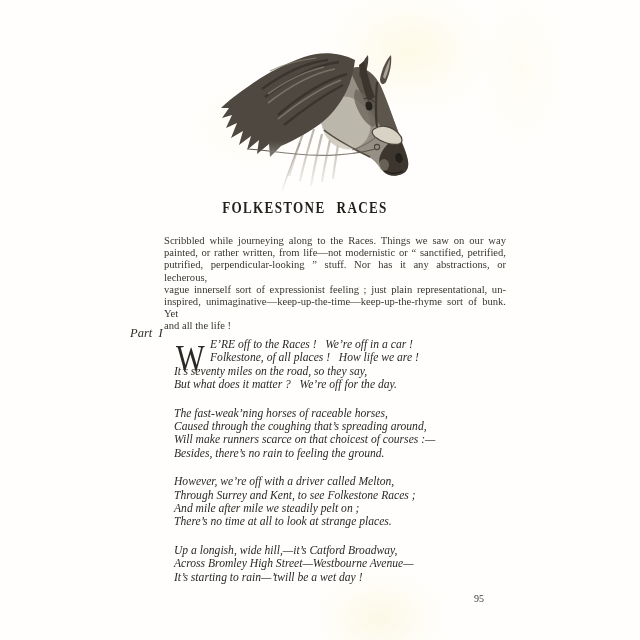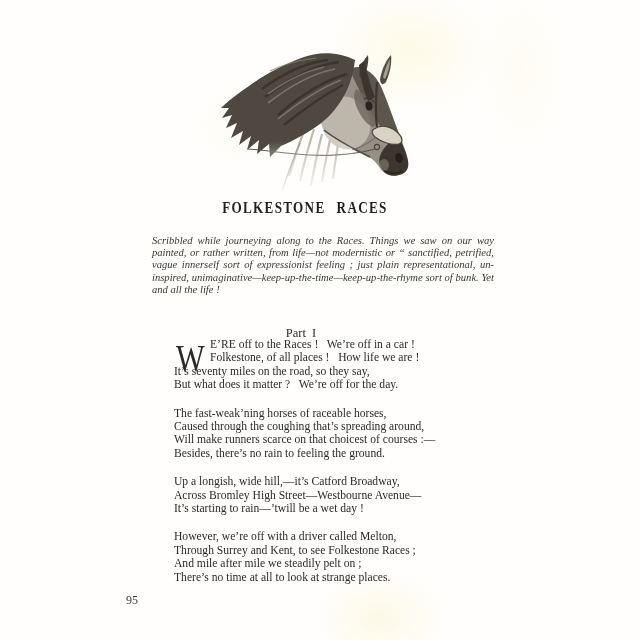--- a/index.html
+++ b/index.html
@@ -12,34 +12,34 @@
       radial-gradient(60px 110px at 522px 70px, rgba(253,250,230,.45), rgba(253,250,230,0) 70%),
       radial-gradient(95px 70px at 380px 618px, rgba(250,243,210,.50), rgba(250,243,210,0) 70%),
       #fffefc;
     color:#2d2b28;
   }
   .illu{position:absolute;left:218px;top:45px;width:195px;height:150px;}
   .title{position:absolute;left:152px;top:199px;width:342px;text-align:center;
     transform:translateX(-18px);}
   .title span{display:inline-block;font-weight:bold;font-size:16px;letter-spacing:1.6px;
     word-spacing:8px;color:#221f1c;transform:scaleX(.82);transform-origin:center;}
-  .intro{position:absolute;left:152px;top:235px;width:342px;
-    font-style:italic;font-size:10.6px;line-height:12.2px;color:#39362f;}
+  .intro{position:absolute;left:164px;top:235px;width:342px;
+    font-size:10.6px;line-height:12.2px;color:#39362f;}
   .intro-line{text-align:justify;text-align-last:justify;}
   .intro-line.last{text-align-last:left;}
-  .part{position:absolute;left:152px;top:326px;width:342px;text-align:center;
-    transform:translateX(-22px);font-size:12.5px;white-space:pre;color:#2f2c28;}
+  .part{position:absolute;left:152px;top:326px;width:342px;text-align:left;
+    transform:translateX(-22px);font-style:italic;font-size:12.5px;white-space:pre;color:#2f2c28;}
   .poem{position:absolute;left:174px;top:338px;font-size:11.6px;line-height:13.4px;color:#2b2926;}
   .stanza{margin:0 0 15px 0;}
-  .poem-line{white-space:pre-wrap;}
+  .poem-line{white-space:pre-wrap;font-style:italic;}
   .dropcap{float:left;width:30px;height:26px;margin:0 4px 0 2px;
     font-size:38px;line-height:40px;transform:scaleX(.8);transform-origin:left center;
     color:#2b2926;}
-  .pageno{position:absolute;left:152px;top:593px;width:342px;text-align:left;
-    transform:translateX(-26px);font-size:12px;color:#3c3a36;}
+  .pageno{position:absolute;left:168px;top:593px;width:342px;text-align:right;
+    transform:translateX(-26px);font-size:10px;color:#3c3a36;}
 </style>
 </head>
 <body>
 
 <div class="illu">
   <svg width="195" height="150" viewBox="0 0 195 150">
     <defs>
       <linearGradient id="fadeB" x1="0" y1="0" x2="0" y2="1">
         <stop offset="0" stop-color="#fffefc" stop-opacity="0"></stop>
         <stop offset="1" stop-color="#fffefc" stop-opacity="1"></stop>
@@ -98,20 +98,21 @@
   </svg>
 </div>
 
 <div class="title">
   <span>FOLKESTONE RACES</span>
 </div>
 
 <div class="intro">
   <div class="intro-line">Scribbled while journeying along to the Races.  Things we saw on our way</div>
   <div class="intro-line">painted, or rather written, from life—not modernistic or “ sanctified, petrified,</div>
+  <div class="intro-line">putrified, perpendicular-looking ” stuff.  Nor has it any abstractions, or lecherous,</div>
   <div class="intro-line">vague innerself sort of expressionist feeling ;  just plain representational, un-</div>
   <div class="intro-line">inspired, unimaginative—keep-up-the-time—keep-up-the-rhyme sort of bunk.  Yet</div>
   <div class="intro-line last">and all the life !</div>
 </div>
 
 <div class="part">Part  I</div>
 
 <div class="poem">
   <div class="stanza">
     <span class="dropcap">W</span>
@@ -120,25 +121,25 @@
     <div class="poem-line">It’s seventy miles on the road, so they say,</div>
     <div class="poem-line">But what does it matter ?   We’re off for the day.</div>
   </div>
   <div class="stanza">
     <div class="poem-line">The fast-weak’ning horses of raceable horses,</div>
     <div class="poem-line">Caused through the coughing that’s spreading around,</div>
     <div class="poem-line">Will make runners scarce on that choicest of courses :—</div>
     <div class="poem-line">Besides, there’s no rain to feeling the ground.</div>
   </div>
   <div class="stanza">
-    <div class="poem-line">Up a longish, wide hill,—it’s Catford Broadway,</div>
-    <div class="poem-line">Across Bromley High Street—Westbourne Avenue—</div>
-    <div class="poem-line">It’s starting to rain—’twill be a wet day !</div>
-  </div>
-  <div class="stanza">
     <div class="poem-line">However, we’re off with a driver called Melton,</div>
     <div class="poem-line">Through Surrey and Kent, to see Folkestone Races ;</div>
     <div class="poem-line">And mile after mile we steadily pelt on ;</div>
     <div class="poem-line">There’s no time at all to look at strange places.</div>
+  </div>
+  <div class="stanza">
+    <div class="poem-line">Up a longish, wide hill,—it’s Catford Broadway,</div>
+    <div class="poem-line">Across Bromley High Street—Westbourne Avenue—</div>
+    <div class="poem-line">It’s starting to rain—’twill be a wet day !</div>
   </div>
 </div>
 
 <div class="pageno">95</div>
 
 </body></html>

